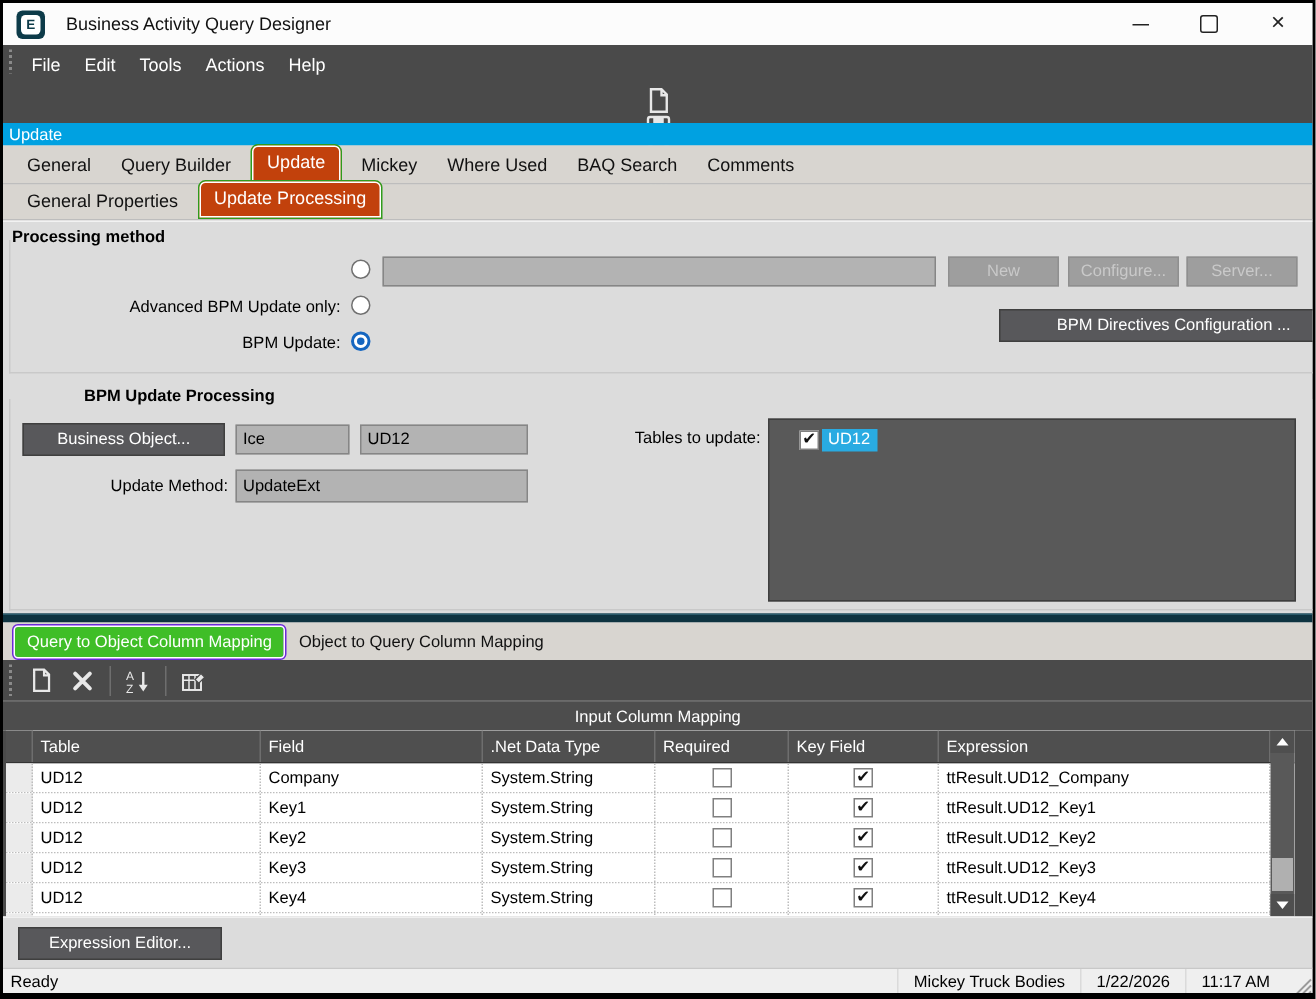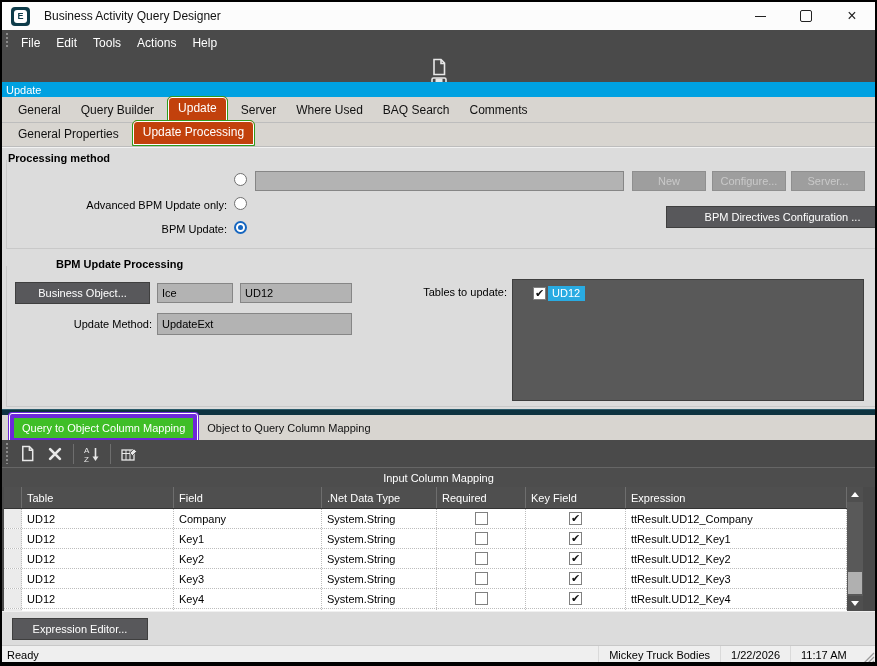--- a/index.html
+++ b/index.html
@@ -67,21 +67,21 @@
   .cb.checked::after{content:"\2714";}
   .itemname{font-size:11px;color:#fff;padding:1px 5px 2px 4px;margin-left:2px;}
   .itemname.highlighted{background:#29ABE2;}
 
   
   .splitter{height:6px;background:#0E3340;border-top:1px solid #2A5A6A;}
 
   
   .maptabs{height:25px;background:#D8D5D0;display:flex;align-items:center;padding-left:6px;}
   .maptab{font-size:11px;color:#111;padding:4px 8px;}
-  .maptab.active{background:#3FBE27;color:#fff;border:6px solid #6d28d9;outline:1px solid #fff;outline-offset:-2px;border-radius:4px;}
+  .maptab.active{background:#3FBE27;color:#fff;border:2px solid #6d28d9;outline:1px solid #fff;outline-offset:-2px;border-radius:4px;}
   .gridtoolbar{height:27px;background:#4A4A4A;display:flex;align-items:center;}
   .bandtitle{height:20px;background:#4D4D4D;border-top:1px solid #666;color:#fff;font-size:11px;
              display:flex;align-items:center;justify-content:center;}
   .gridwrap{height:124px;background:#4A4A4A;position:relative;}
   .grid{position:absolute;left:2px;top:0;width:859px;height:124px;background:#fff;overflow:hidden;}
   .gr{display:flex;height:19px;border-bottom:1px dotted #BDBDBD;background:#fff;}
   .gr.header{height:21px;background:#4F4F4F;border-bottom:1px solid #333;}
   .gc{box-sizing:border-box;border-right:1px dotted #BDBDBD;font-size:11px;color:#000;
       display:flex;align-items:center;padding-left:5px;overflow:hidden;white-space:nowrap;}
   .gr.header .gc{color:#fff;border-right:1px solid #6E6E6E;}
@@ -261,21 +261,21 @@
   </div>
 
   <div class="band detailbar">
     <span>Update</span>
   </div>
 
   <div class="band tabstrip row1">
     <div class="tab">General</div>
     <div class="tab">Query Builder</div>
     <div class="tab active">Update</div>
-    <div class="tab">Server</div>
+    <div class="tab">Mickey</div>
     <div class="tab">Where Used</div>
     <div class="tab">BAQ Search</div>
     <div class="tab">Comments</div>
   </div>
 
   <div class="band tabstrip row2">
     <div class="tab">General Properties</div>
     <div class="tab active">Update Processing</div>
   </div>
 

